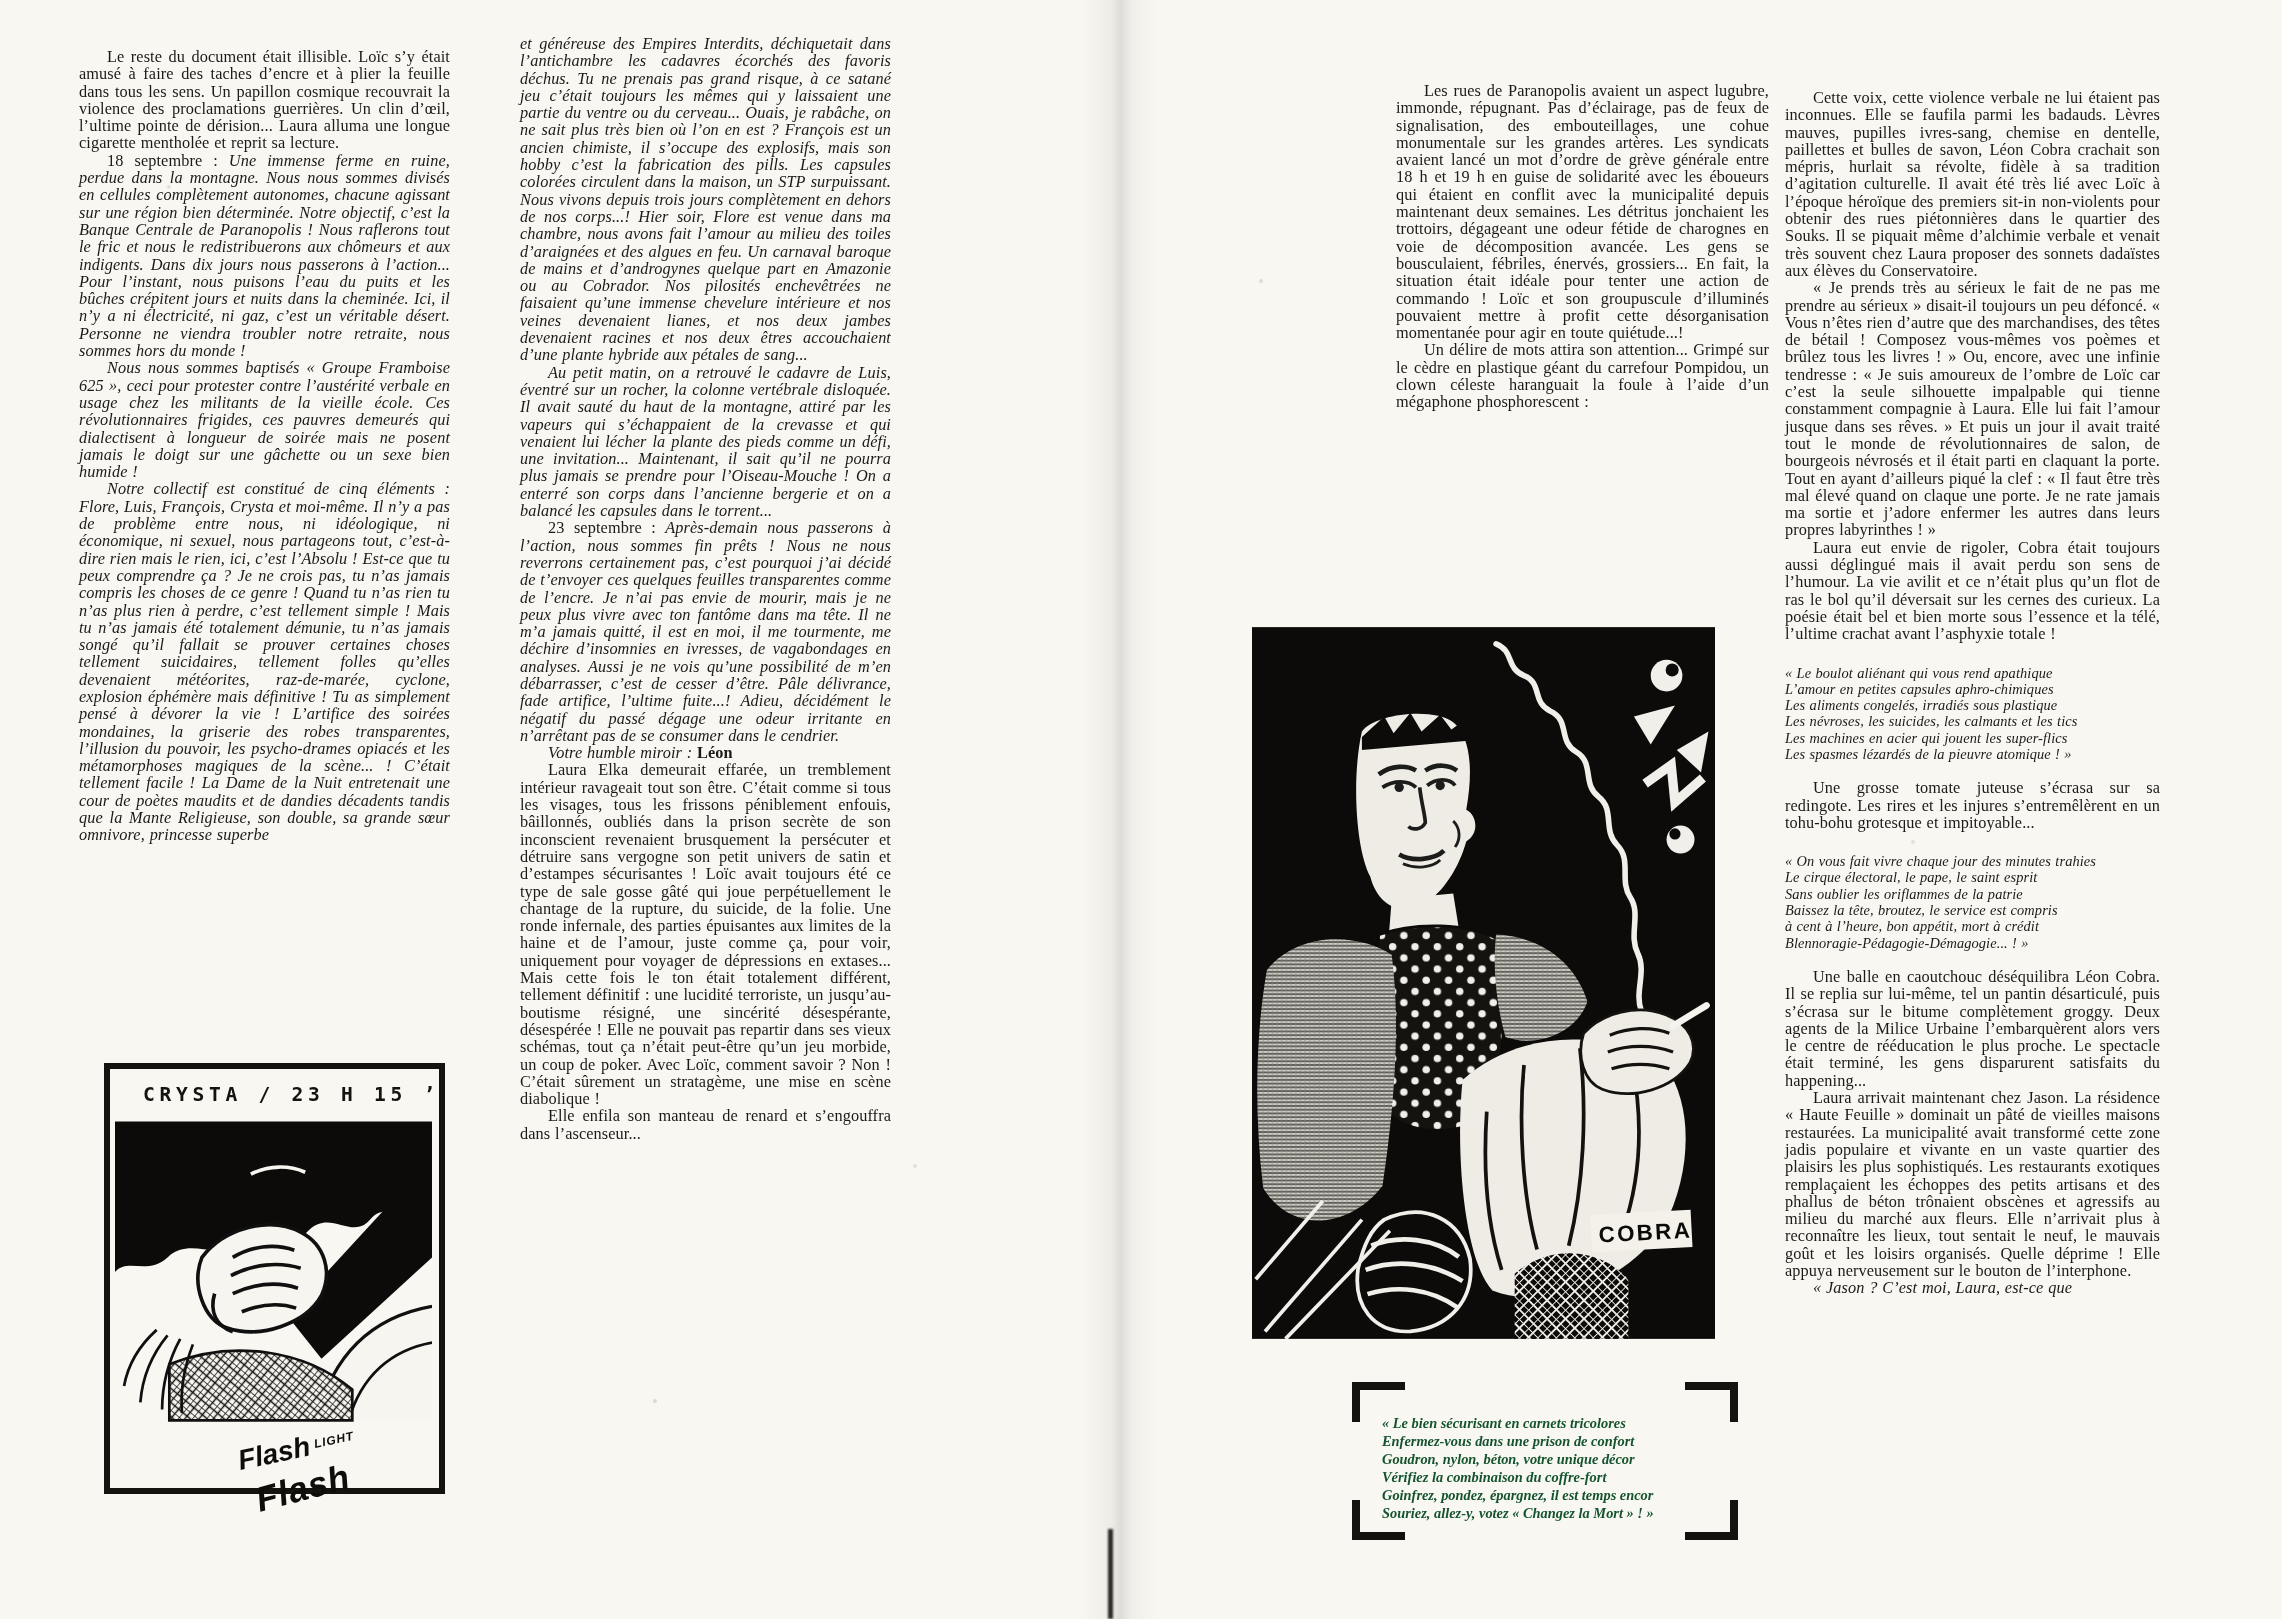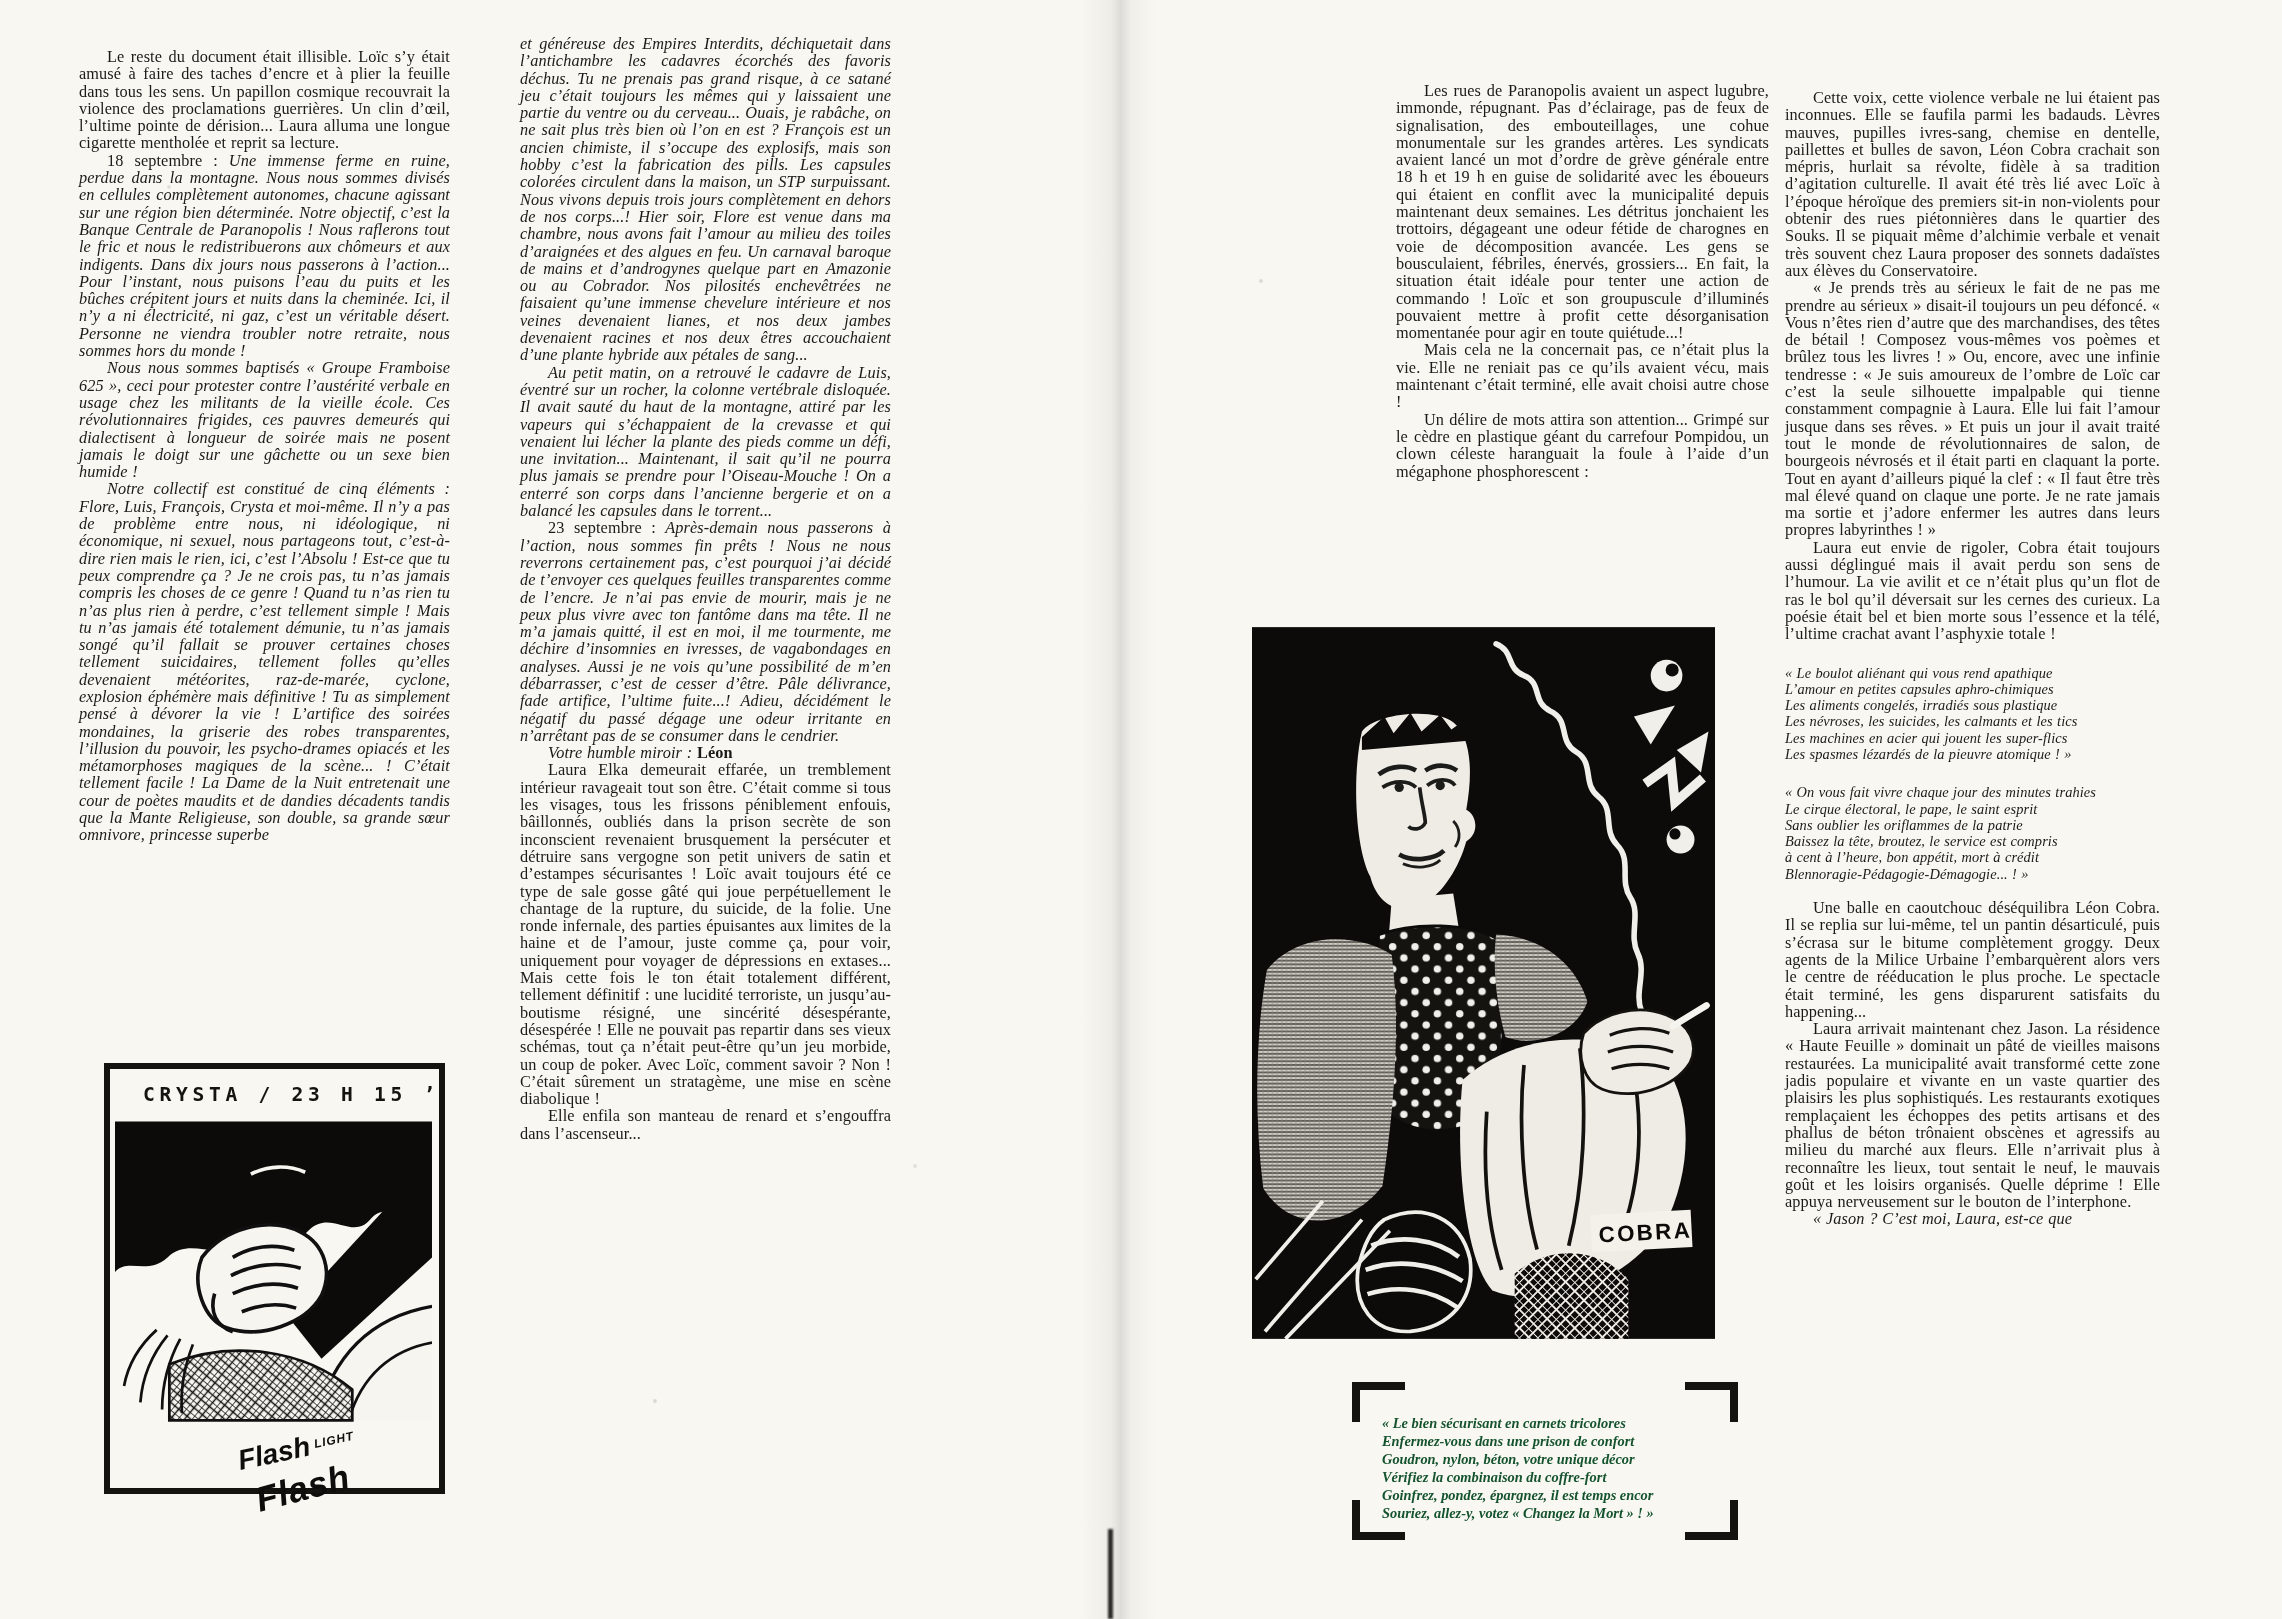--- a/index.html
+++ b/index.html
@@ -98,21 +98,20 @@
       <path d="M58,236 C40,258 30,284 28,310 M72,240 C58,266 52,292 52,318 M86,246 C76,272 72,298 74,322 M46,230 C26,248 14,270 10,292" stroke="#101010" stroke-width="3" fill="none"></path>
     </svg>
     <div class="flash flash1">
       <span>Flash</span><span class="light">LIGHT</span>
     </div>
     <div class="flash flash2">Flash</div>
   </div>
 
   <div class="col" id="col3">
       <p class="para roman">Les rues de Paranopolis avaient un aspect lugubre, immonde, répugnant. Pas d’éclairage, pas de feux de signalisation, des embouteillages, une cohue monumentale sur les grandes artères. Les syndicats avaient lancé un mot d’ordre de grève générale entre 18 h et 19 h en guise de solidarité avec les éboueurs qui étaient en conflit avec la municipalité depuis maintenant deux semaines. Les détritus jonchaient les trottoirs, dégageant une odeur fétide de charognes en voie de décomposition avancée. Les gens se bousculaient, fébriles, énervés, grossiers... En fait, la situation était idéale pour tenter une action de commando ! Loïc et son groupuscule d’illuminés pouvaient mettre à profit cette désorganisation momentanée pour agir en toute quiétude...!</p>
-      <p class="para roman">Mais cela ne la concernait pas, ce n’était plus la vie. Elle ne reniait pas ce qu’ils avaient vécu, mais maintenant c’était terminé, elle avait choisi autre chose !</p>
       <p class="para roman">Un délire de mots attira son attention... Grimpé sur le cèdre en plastique géant du carrefour Pompidou, un clown céleste haranguait la foule à l’aide d’un mégaphone phosphorescent :</p>
     </div>
 
   <svg id="cobra" width="463" height="712" viewBox="0 0 497 764">
     <defs>
       <pattern id="dots" width="24" height="24" patternUnits="userSpaceOnUse">
         <rect width="24" height="24" fill="#141310"></rect>
         <circle cx="7" cy="7" r="4" fill="#f1efe9"></circle>
         <circle cx="19" cy="19" r="4" fill="#f1efe9"></circle>
       </pattern>
@@ -193,20 +192,21 @@
   <div class="col" id="col4">
       <p class="para roman">Cette voix, cette violence verbale ne lui étaient pas inconnues. Elle se faufila parmi les badauds. Lèvres mauves, pupilles ivres-sang, chemise en dentelle, paillettes et bulles de savon, Léon Cobra crachait son mépris, hurlait sa révolte, fidèle à sa tradition d’agitation culturelle. Il avait été très lié avec Loïc à l’époque héroïque des premiers sit-in non-violents pour obtenir des rues piétonnières dans le quartier des Souks. Il se piquait même d’alchimie verbale et venait très souvent chez Laura proposer des sonnets dadaïstes aux élèves du Conservatoire.</p>
       <p class="para roman">« Je prends très au sérieux le fait de ne pas me prendre au sérieux » disait-il toujours un peu défoncé. « Vous n’êtes rien d’autre que des marchandises, des têtes de bétail ! Composez vous-mêmes vos poèmes et brûlez tous les livres ! » Ou, encore, avec une infinie tendresse : « Je suis amoureux de l’ombre de Loïc car c’est la seule silhouette impalpable qui tienne constamment compagnie à Laura. Elle lui fait l’amour jusque dans ses rêves. » Et puis un jour il avait traité tout le monde de révolutionnaires de salon, de bourgeois névrosés et il était parti en claquant la porte. Tout en ayant d’ailleurs piqué la clef : « Il faut être très mal élevé quand on claque une porte. Je ne rate jamais ma sortie et j’adore enfermer les autres dans leurs propres labyrinthes ! »</p>
       <p class="para roman">Laura eut envie de rigoler, Cobra était toujours aussi déglingué mais il avait perdu son sens de l’humour. La vie avilit et ce n’était plus qu’un flot de ras le bol qu’il déversait sur les cernes des curieux. La poésie était bel et bien morte sous l’essence et la télé, l’ultime crachat avant l’asphyxie totale !</p>
       <p class="para poem">« Le boulot aliénant qui vous rend apathique
 L’amour en petites capsules aphro-chimiques
 Les aliments congelés, irradiés sous plastique
 Les névroses, les suicides, les calmants et les tics
 Les machines en acier qui jouent les super-flics
 Les spasmes lézardés de la pieuvre atomique ! »</p>
+      <p class="para roman">Une grosse tomate juteuse s’écrasa sur sa redingote. Les rires et les injures s’entremêlèrent en un tohu-bohu grotesque et impitoyable...</p>
       <p class="para poem">« On vous fait vivre chaque jour des minutes trahies
 Le cirque électoral, le pape, le saint esprit
 Sans oublier les oriflammes de la patrie
 Baissez la tête, broutez, le service est compris
 à cent à l’heure, bon appétit, mort à crédit
 Blennoragie-Pédagogie-Démagogie... ! »</p>
       <p class="para roman">Une balle en caoutchouc déséquilibra Léon Cobra. Il se replia sur lui-même, tel un pantin désarticulé, puis s’écrasa sur le bitume complètement groggy. Deux agents de la Milice Urbaine l’embarquèrent alors vers le centre de rééducation le plus proche. Le spectacle était terminé, les gens disparurent satisfaits du happening...</p>
       <p class="para roman">Laura arrivait maintenant chez Jason. La résidence « Haute Feuille » dominait un pâté de vieilles maisons restaurées. La municipalité avait transformé cette zone jadis populaire et vivante en un vaste quartier des plaisirs les plus sophistiqués. Les restaurants exotiques remplaçaient les échoppes des petits artisans et des phallus de béton trônaient obscènes et agressifs au milieu du marché aux fleurs. Elle n’arrivait plus à reconnaître les lieux, tout sentait le neuf, le mauvais goût et les loisirs organisés. Quelle déprime ! Elle appuya nerveusement sur le bouton de l’interphone.</p>
       <p class="para italic">« Jason ? C’est moi, Laura, est-ce que</p>
     </div>

